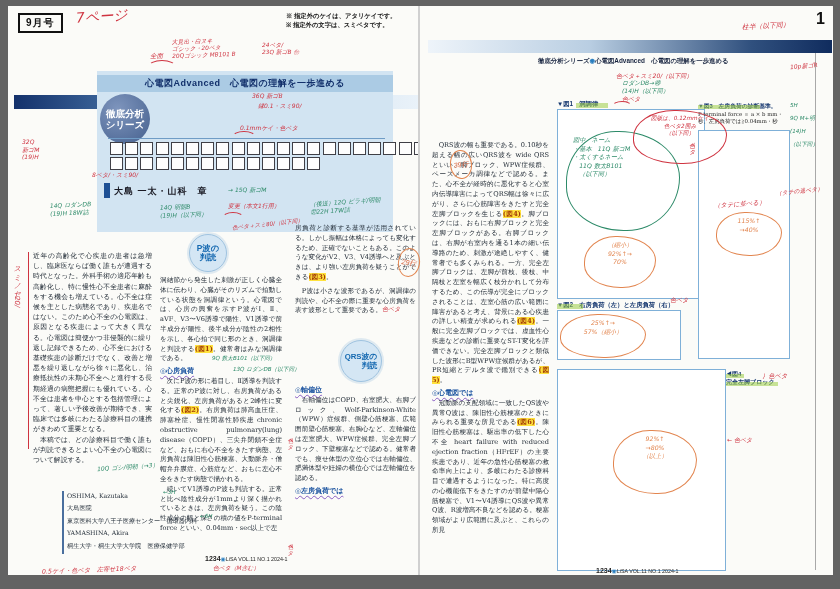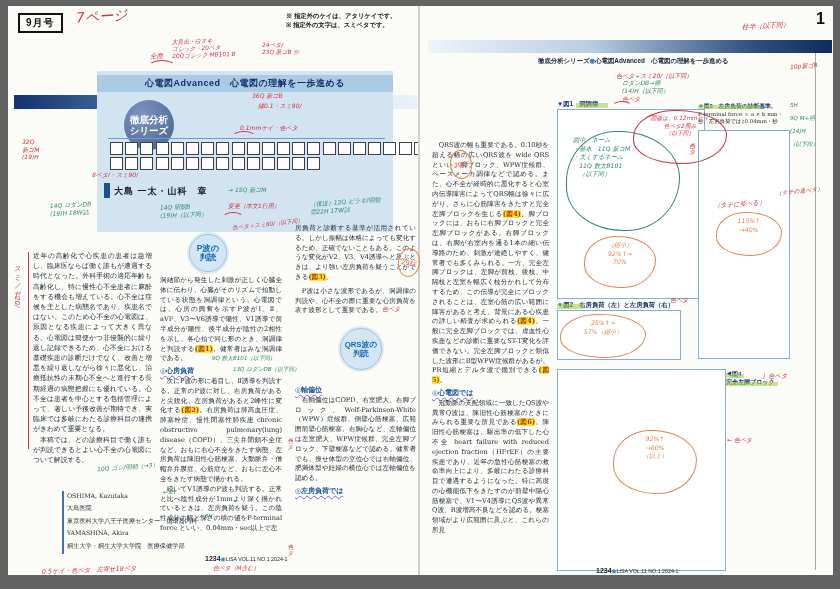--- a/index.html
+++ b/index.html
@@ -31,24 +31,24 @@
   .vline{position:absolute;background:#cf3340;width:1.4px;}
   
   #band-l{position:absolute;left:14px;top:95px;width:406px;height:14px;
       background:linear-gradient(90deg,#14316b,#3f699d 25%,#9fbcd8 55%,#dae8f3 80%,#eaf2f9);}
   #band-r{position:absolute;left:428px;top:40px;width:404px;height:13px;
       background:linear-gradient(90deg,#eef4fa,#b9cee2 40%,#30507e 80%,#102c5e);}
   #panel{position:absolute;left:97px;top:71px;width:296px;height:161px;background:#d2e4f2;}
   #kicker{position:absolute;left:97px;top:75px;width:296px;height:17px;background:#abcbe4;
       color:#12306b;font-weight:bold;font-size:9px;display:flex;align-items:center;
       justify-content:center;letter-spacing:.5px;}
-  #series{position:absolute;left:100px;top:100px;width:50px;height:50px;border-radius:50%;
+  #series{position:absolute;left:100px;top:94px;width:50px;height:50px;border-radius:50%;
       background:radial-gradient(circle at 35% 30%,#7e95bd,#45608e);color:#fff;font-weight:bold;
       font-size:9.5px;line-height:11px;display:flex;align-items:center;justify-content:center;
-      text-align:center;white-space:pre-line;margin-left:24px;}
+      text-align:center;white-space:pre-line;}
   #bigtitle{position:absolute;left:156px;top:98px;font-size:23px;font-weight:bold;color:#1d7cc5;
       letter-spacing:1px;text-shadow:0 0 2px #fff,0 0 1px #fff;}
   .sqrow{position:absolute;display:flex;gap:2.2px;}
   .sq{width:11px;height:11px;border:1.1px solid #3f3f46;background:#fdfdfd;}
   .cbadge{position:absolute;border-radius:50%;background:#d4e6f4;border:1.2px solid #9fc3e0;
       color:#1468b0;font-weight:bold;text-align:center;white-space:pre-line;display:flex;
       align-items:center;justify-content:center;box-shadow:0 0 0 2px rgba(170,200,225,.35);}
   .foot{position:absolute;font-size:5.3px;color:#222;}
   .foot b{font-size:7px;} .foot .dot{color:#2a7fc0;font-size:6px;}
   .affil{font-size:6.2px;line-height:12.4px;color:#1c2733;white-space:pre-line;
@@ -130,21 +130,21 @@
     <div class="sh">◎心房負荷</div>
     <span>　次にP波の形に着目し、Ⅱ誘導を判読する。正常のP波に対し、右房負荷があると尖鋭化、左房負荷があると2峰性に変化する</span><span class="figref">(図2)</span><span>。右房負荷は肺高血圧症、肺塞栓症、慢性閉塞性肺疾患 chronic obstructive pulmonary(lung) disease（COPD）、三尖弁閉鎖不全症など、おもに右心不全をきたす病態、左房負荷は陳旧性心筋梗塞、大動脈弁・僧帽弁弁膜症、心筋症など、おもに左心不全をきたす病態で描かれる。</span><br>
     <span>　続いてV1誘導のP波も判読する。正常と比べ陰性成分が1mmより深く描かれているときは、左房負荷を疑う。この陰性成分の幅と深さの積の値をP-terminal force といい、0.04mm・sec以上で左</span>
   </div>
 
   <div class="abs bt" style="left:295px;top:224px;width:121px;">
     <span>房負荷と診断する基準が活用されている。しかし振幅は体格によっても変化するため、正確でないこともある。このような変化がV2、V3、V4誘導へと及ぶときは、より強い左房負荷を疑うことができる</span><span class="figref">(図3)</span><span>。</span>
     <div style="height:4px;"></div>
     <span>　P波は小さな波形であるが、洞調律の判読や、心不全の際に重要な心房負荷を表す波形として重要である。</span>
   </div>
-  <div class="cbadge" style="left:340px;top:328px;width:40px;height:40px;font-size:7.8px;line-height:9px;">QRS波の
+  <div class="cbadge" style="left:340px;top:340px;width:40px;height:40px;font-size:7.8px;line-height:9px;text-align:right;">QRS波の
 判読</div>
   <div class="abs bt" style="left:295px;top:383px;width:121px;height:182px;overflow:hidden;">
     <div class="sh">◎軸偏位</div>
     <span>　右軸偏位はCOPD、右室肥大、右脚ブロック、Wolf-Parkinson-White（WPW）症候群、側壁心筋梗塞、広範囲前壁心筋梗塞、右胸心など、左軸偏位は左室肥大、WPW症候群、完全左脚ブロック、下壁梗塞などで認める。健常者でも、痩せ体型の立位心では右軸偏位、肥満体型や妊婦の横位心では左軸偏位を認める。</span>
     <div class="sh">◎左房負荷では</div>
   </div>
 
   <div class="abs" style="left:62px;top:491px;width:2px;height:63px;background:#4a6f9e;"></div>
   <div class="abs affil" style="left:67px;top:490px;width:180px;">OSHIMA, Kazutaka
 大島医院

